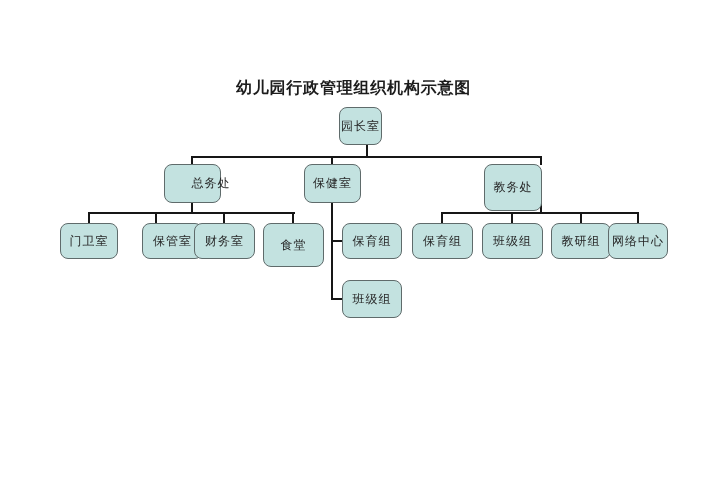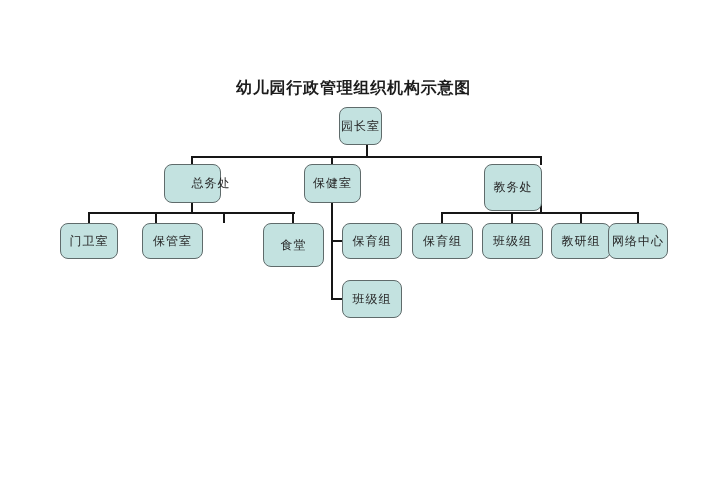--- a/index.html
+++ b/index.html
@@ -89,20 +89,21 @@
       <div class="connector" style="left: 637px; top: 212px; width: 2px; height: 11px;"></div>
       <div class="connector" style="left: 331px; top: 203px; width: 2px; height: 97px;"></div>
       <div class="connector" style="left: 331px; top: 240px; width: 12px; height: 2px;"></div>
       <div class="connector" style="left: 331px; top: 298px; width: 12px; height: 2px;"></div>
       <div class="node" style="left: 339px; top: 107px; width: 43px; height: 38px;">园长室</div>
       <div class="node" style="left: 164px; top: 164px; width: 57px; height: 39px; padding-left: 37px;">总务处</div>
       <div class="node" style="left: 304px; top: 164px; width: 57px; height: 39px;">保健室</div>
       <div class="node" style="left: 484px; top: 164px; width: 58px; height: 47px;">教务处</div>
       <div class="node" style="left: 60px; top: 223px; width: 58px; height: 36px; text-align: center;">门卫室</div>
       <div class="node" style="left: 126px; top: 223px; width: 61px; height: 36px; margin-left: 16px;">保管室</div>
+      <div class="node" style="left: 194px; top: 223px; width: 61px; height: 36px;">财务室</div>
       <div class="node" style="left: 263px; top: 223px; width: 61px; height: 44px;">食堂</div>
       <div class="node" style="left: 342px; top: 223px; width: 60px; height: 36px;">保育组</div>
       <div class="node" style="left: 412px; top: 223px; width: 61px; height: 36px;">保育组</div>
       <div class="node" style="left: 482px; top: 223px; width: 61px; height: 36px;">班级组</div>
       <div class="node" style="left: 551px; top: 223px; width: 60px; height: 36px;">教研组</div>
       <div class="node" style="left: 608px; top: 223px; width: 60px; height: 36px;">网络中心</div>
       <div class="node" style="left: 342px; top: 280px; width: 60px; height: 38px;">班级组</div>
     </div>
 </div>
 

